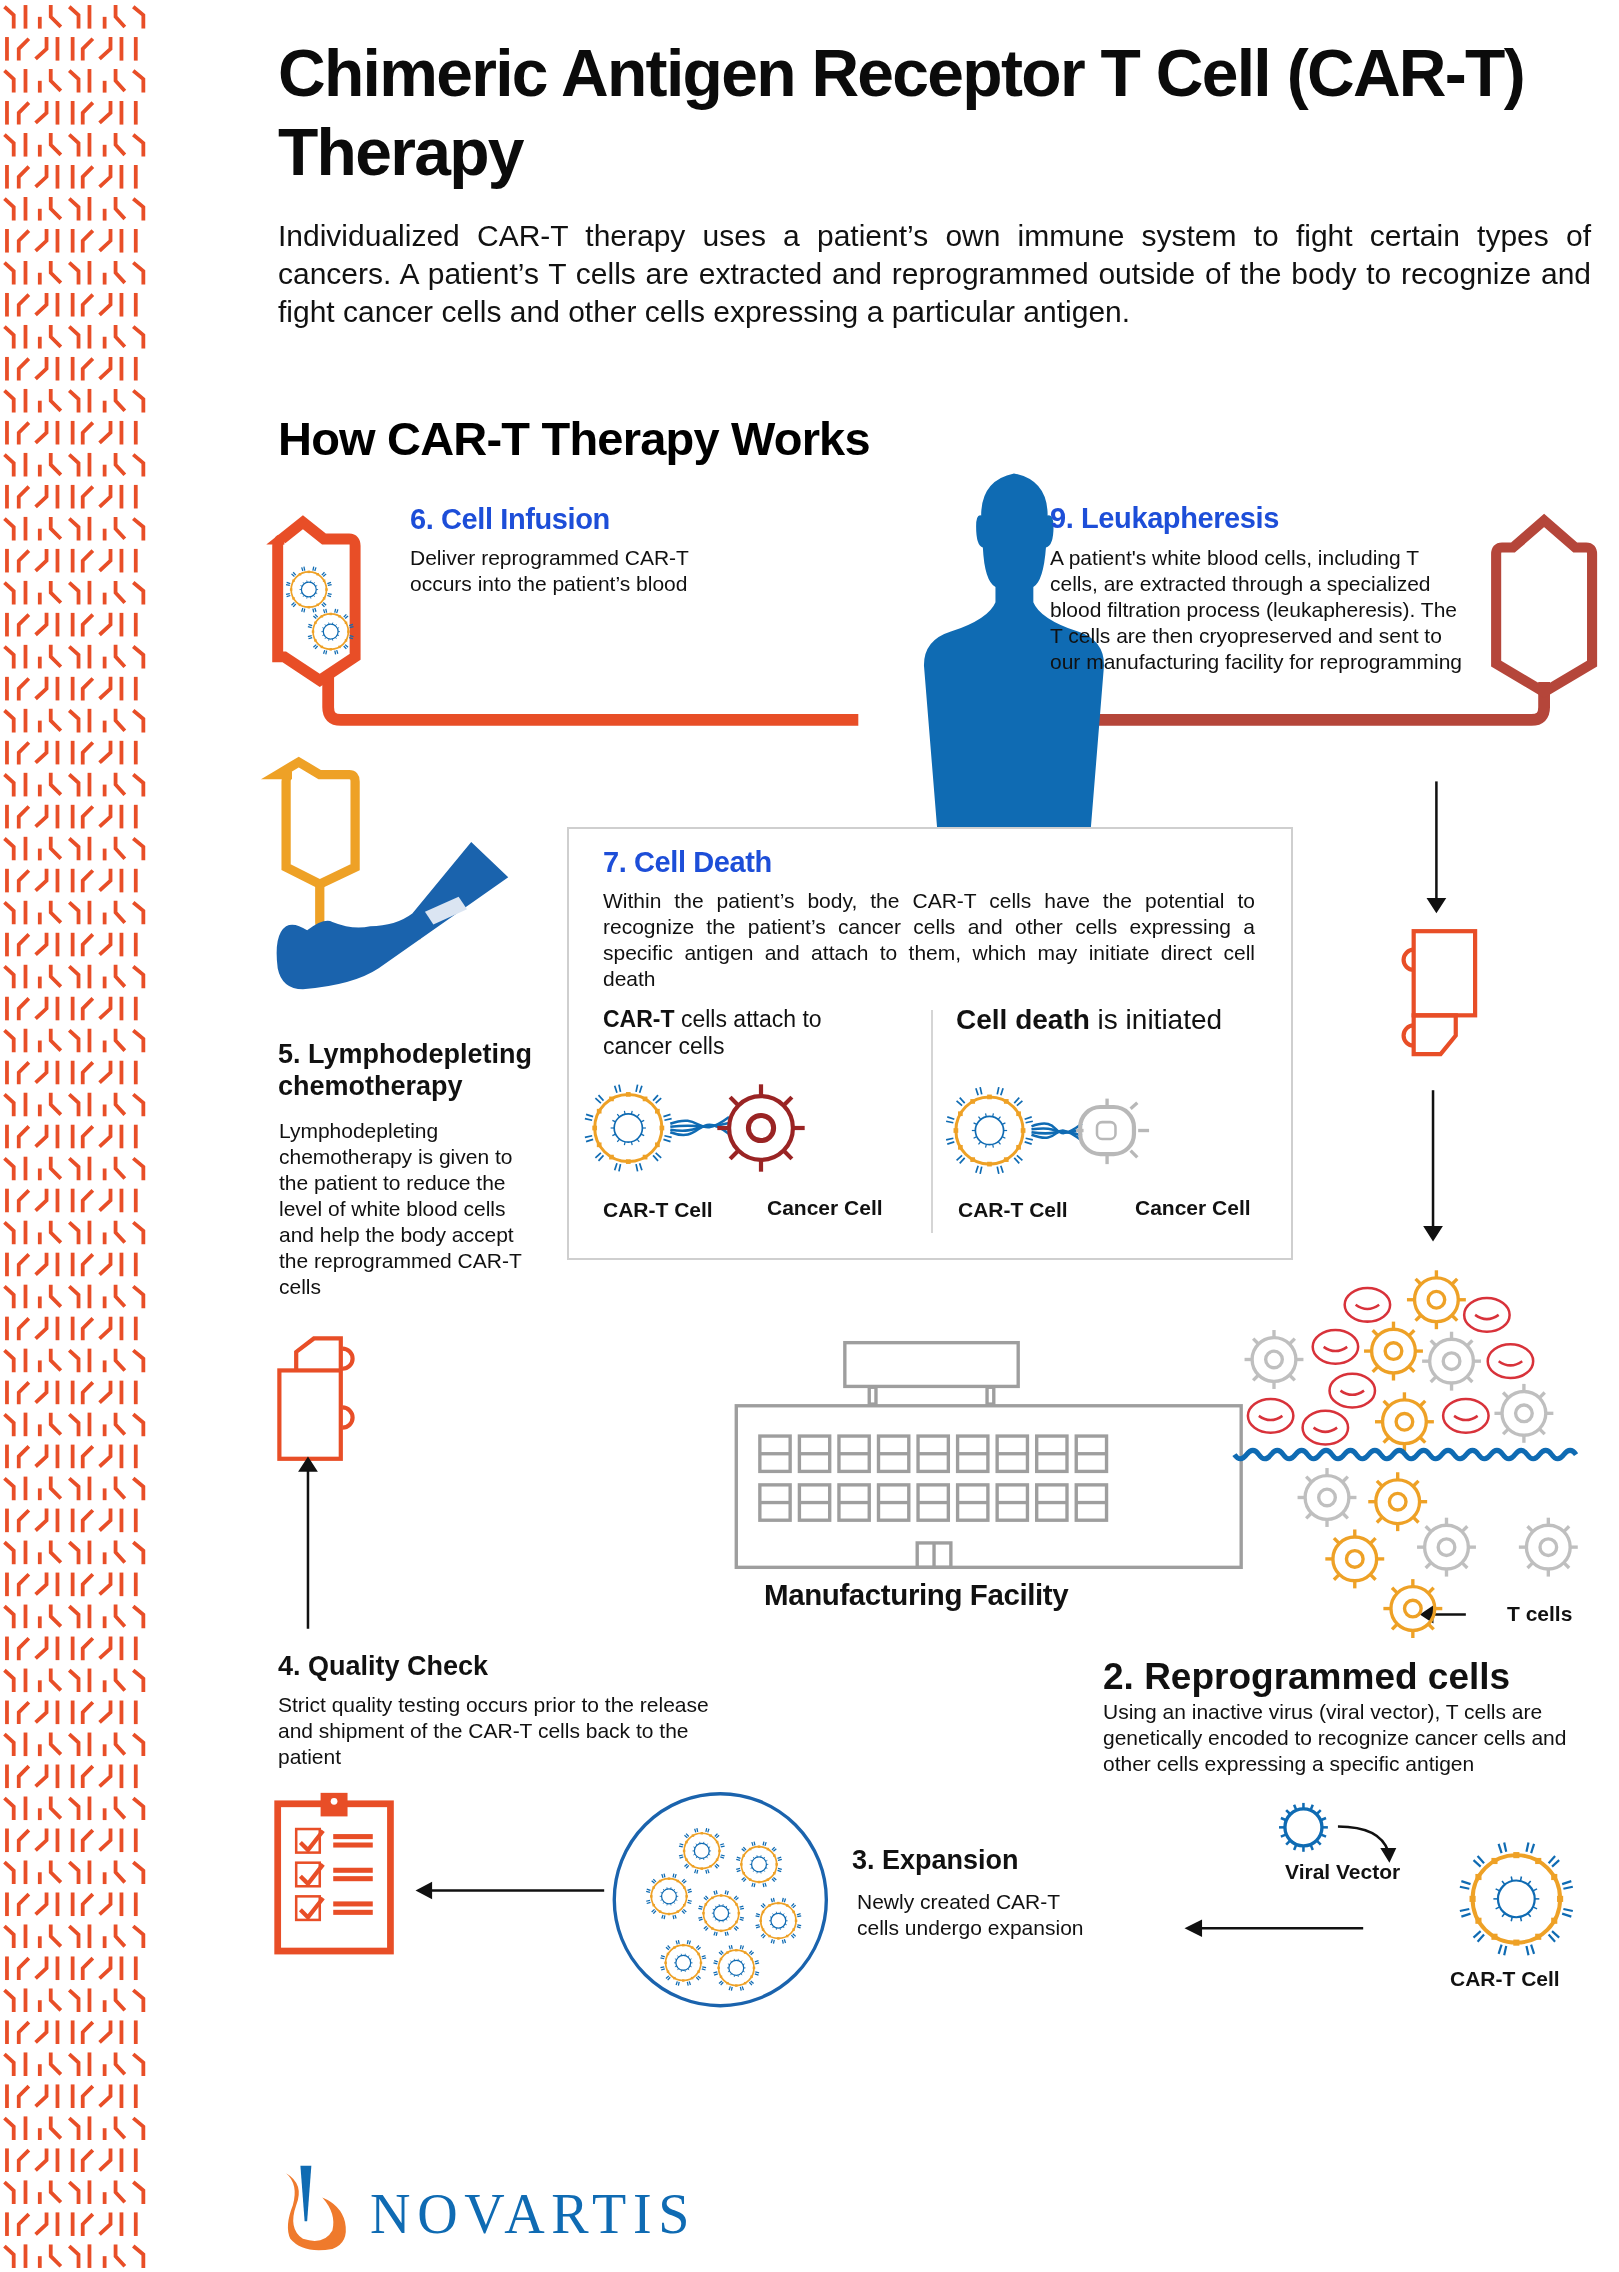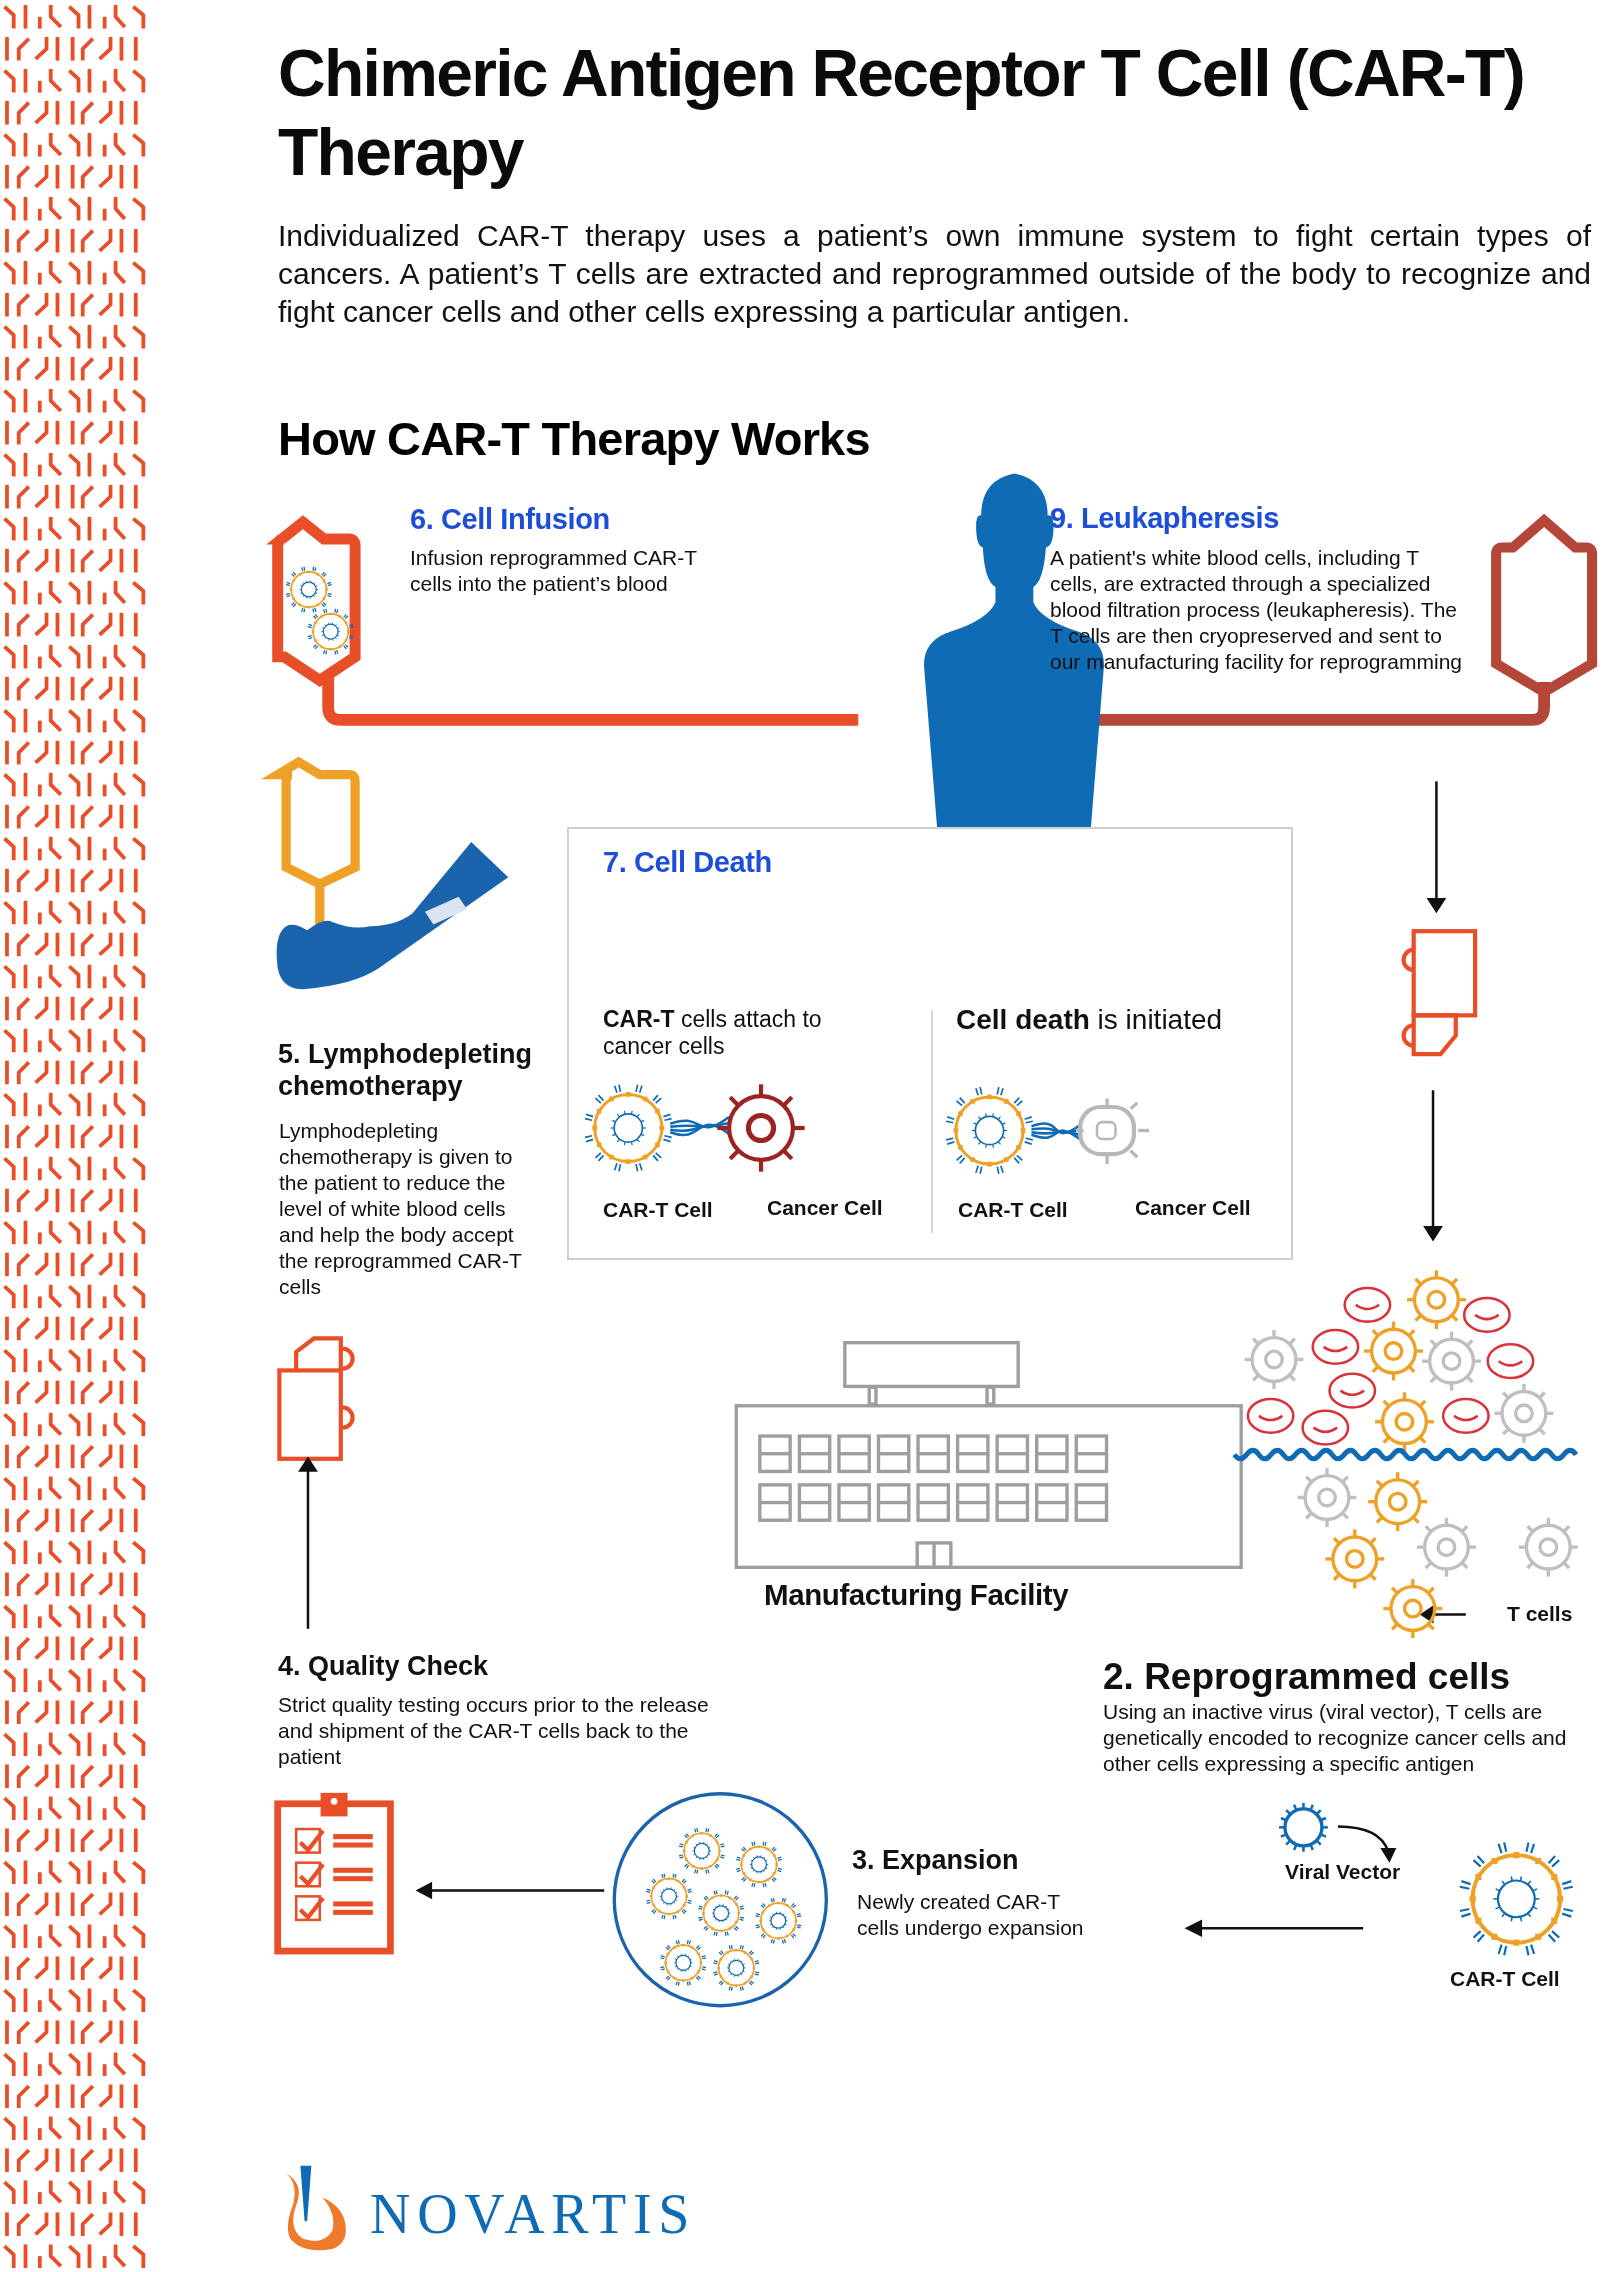--- a/index.html
+++ b/index.html
@@ -1607,27 +1607,28 @@
       </g>
   </g>
 
   <g>
     <path d="M340,2582 Q355,2595 348,2620 Q338,2645 345,2660 Q360,2678 395,2672 Q415,2665 410,2640 Q405,2620 383,2611 Q400,2630 395,2650 Q385,2668 360,2660 Q342,2648 352,2620 Q362,2595 340,2582 Z" fill="#ef7a2c"></path>
     <polygon points="357,2573 370,2573 365,2639 362,2639" fill="#0f6bb3"></polygon>
   </g>
 </svg>
 
 <div class="abs step-h" style="left:410px;top:503px;">6. Cell Infusion</div>
-<div class="abs step-p" style="left:410px;top:545px;width:320px;">Infusion reprogrammed CAR-T cells into the patient’s blood</div>
+<div class="abs step-p" style="left:410px;top:545px;width:320px;">Deliver reprogrammed CAR-T occurs into the patient’s blood</div>
 
 <div class="abs step-h" style="left:1050px;top:502px;">9. Leukapheresis</div>
 <div class="abs step-p" style="left:1050px;top:545px;width:421px;">A patient's white blood cells, including T cells, are extracted through a specialized blood filtration process (leukapheresis). The T cells are then cryopreserved and sent to our manufacturing facility for reprogramming</div>
 
 <div class="abs box7">
   <div class="abs step-h" style="left:34px;top:17px;">7. Cell Death</div>
+  <div class="abs step-p" style="left:34px;top:59px;width:652px;text-align:justify;">Within the patient’s body, the CAR-T cells have the potential to recognize the patient’s cancer cells and other cells expressing a specific antigen and attach to them, which may initiate direct cell death</div>
   <div class="divider"></div>
   <div class="abs" style="left:34px;top:177px;width:253px;font-size:23px;line-height:27px;"><b>CAR-T</b><span> cells attach to cancer cells</span></div>
   <div class="abs" style="left:387px;top:177px;width:303px;font-size:28px;line-height:27px;"><b>Cell death</b><span> is initiated</span></div>
   <svg class="abs" style="left:0;top:236px;" width="720" height="126" viewBox="0 0 856 150" id="death-svg">
       <g>
         <circle cx="70" cy="75" r="40" fill="#fff" stroke="#eea126" stroke-width="3.5999999999999996"></circle>
         <rect x="107.2" y="72.2" width="5.6000000000000005" height="5.6000000000000005" fill="#eea126"></rect>
         <line x1="113.01678618133971" y1="84.24965440591711" x2="121.62014341760764" y2="86.09958528710052" stroke="#0f6bb3" stroke-width="2"></line>
         <line x1="111.87845682516215" y1="88.49795739891897" x2="120.25414819019457" y2="91.19754887870276" stroke="#0f6bb3" stroke-width="2"></line>
         <rect x="101.84101615137756" y="92.2" width="5.6000000000000005" height="5.6000000000000005" fill="#eea126"></rect>

